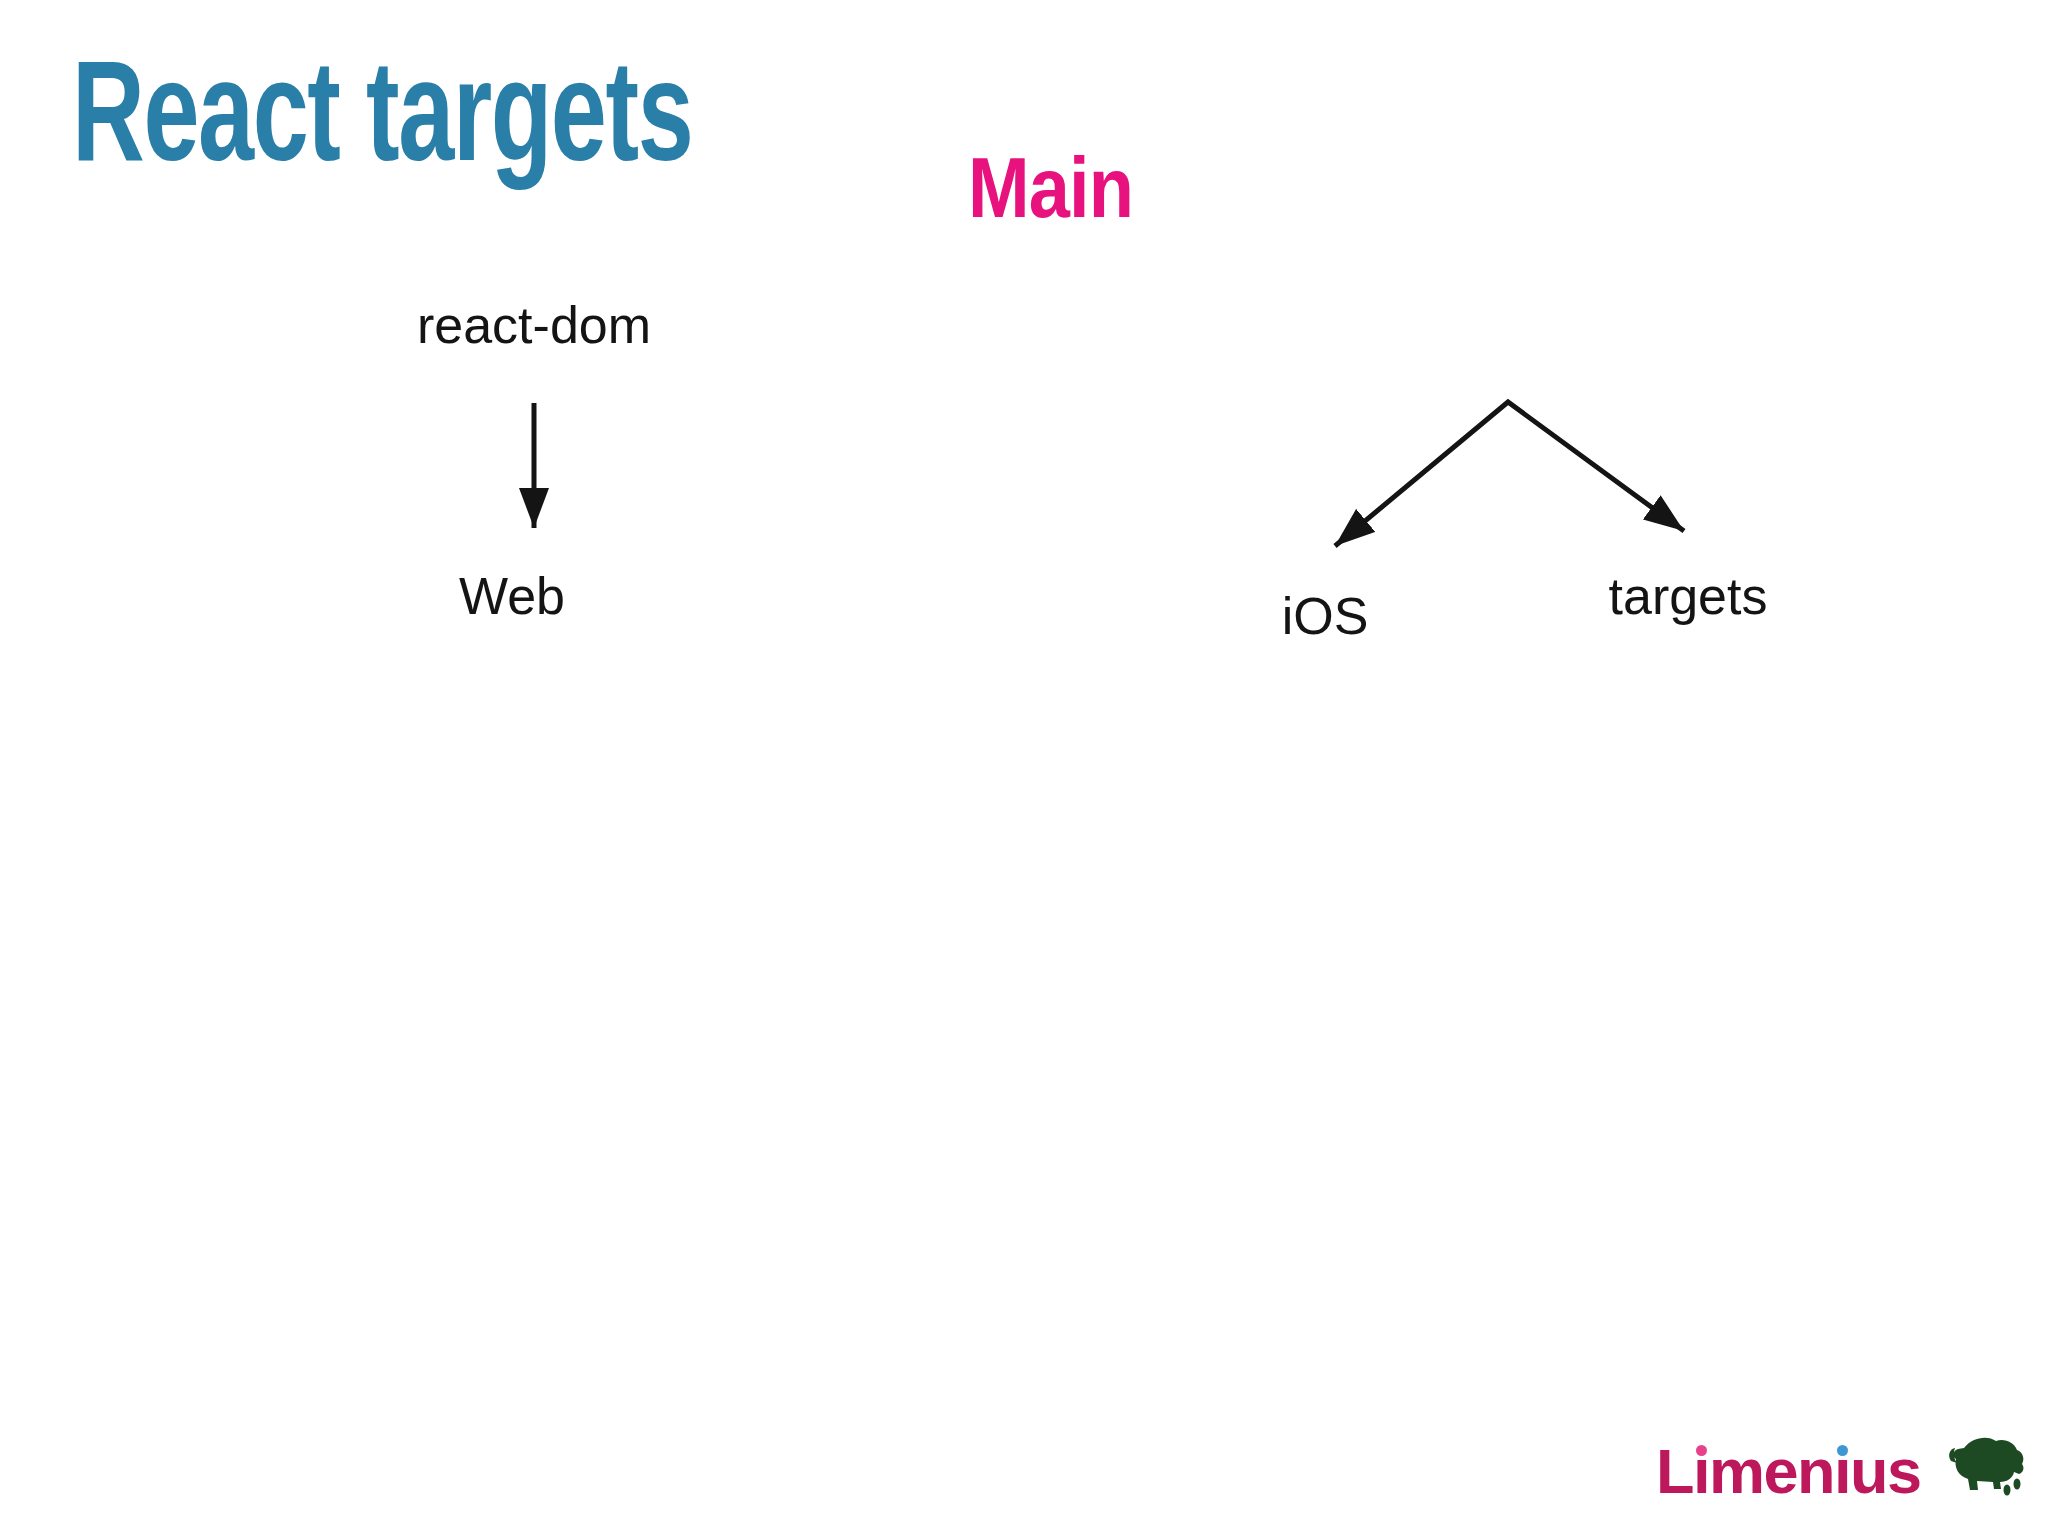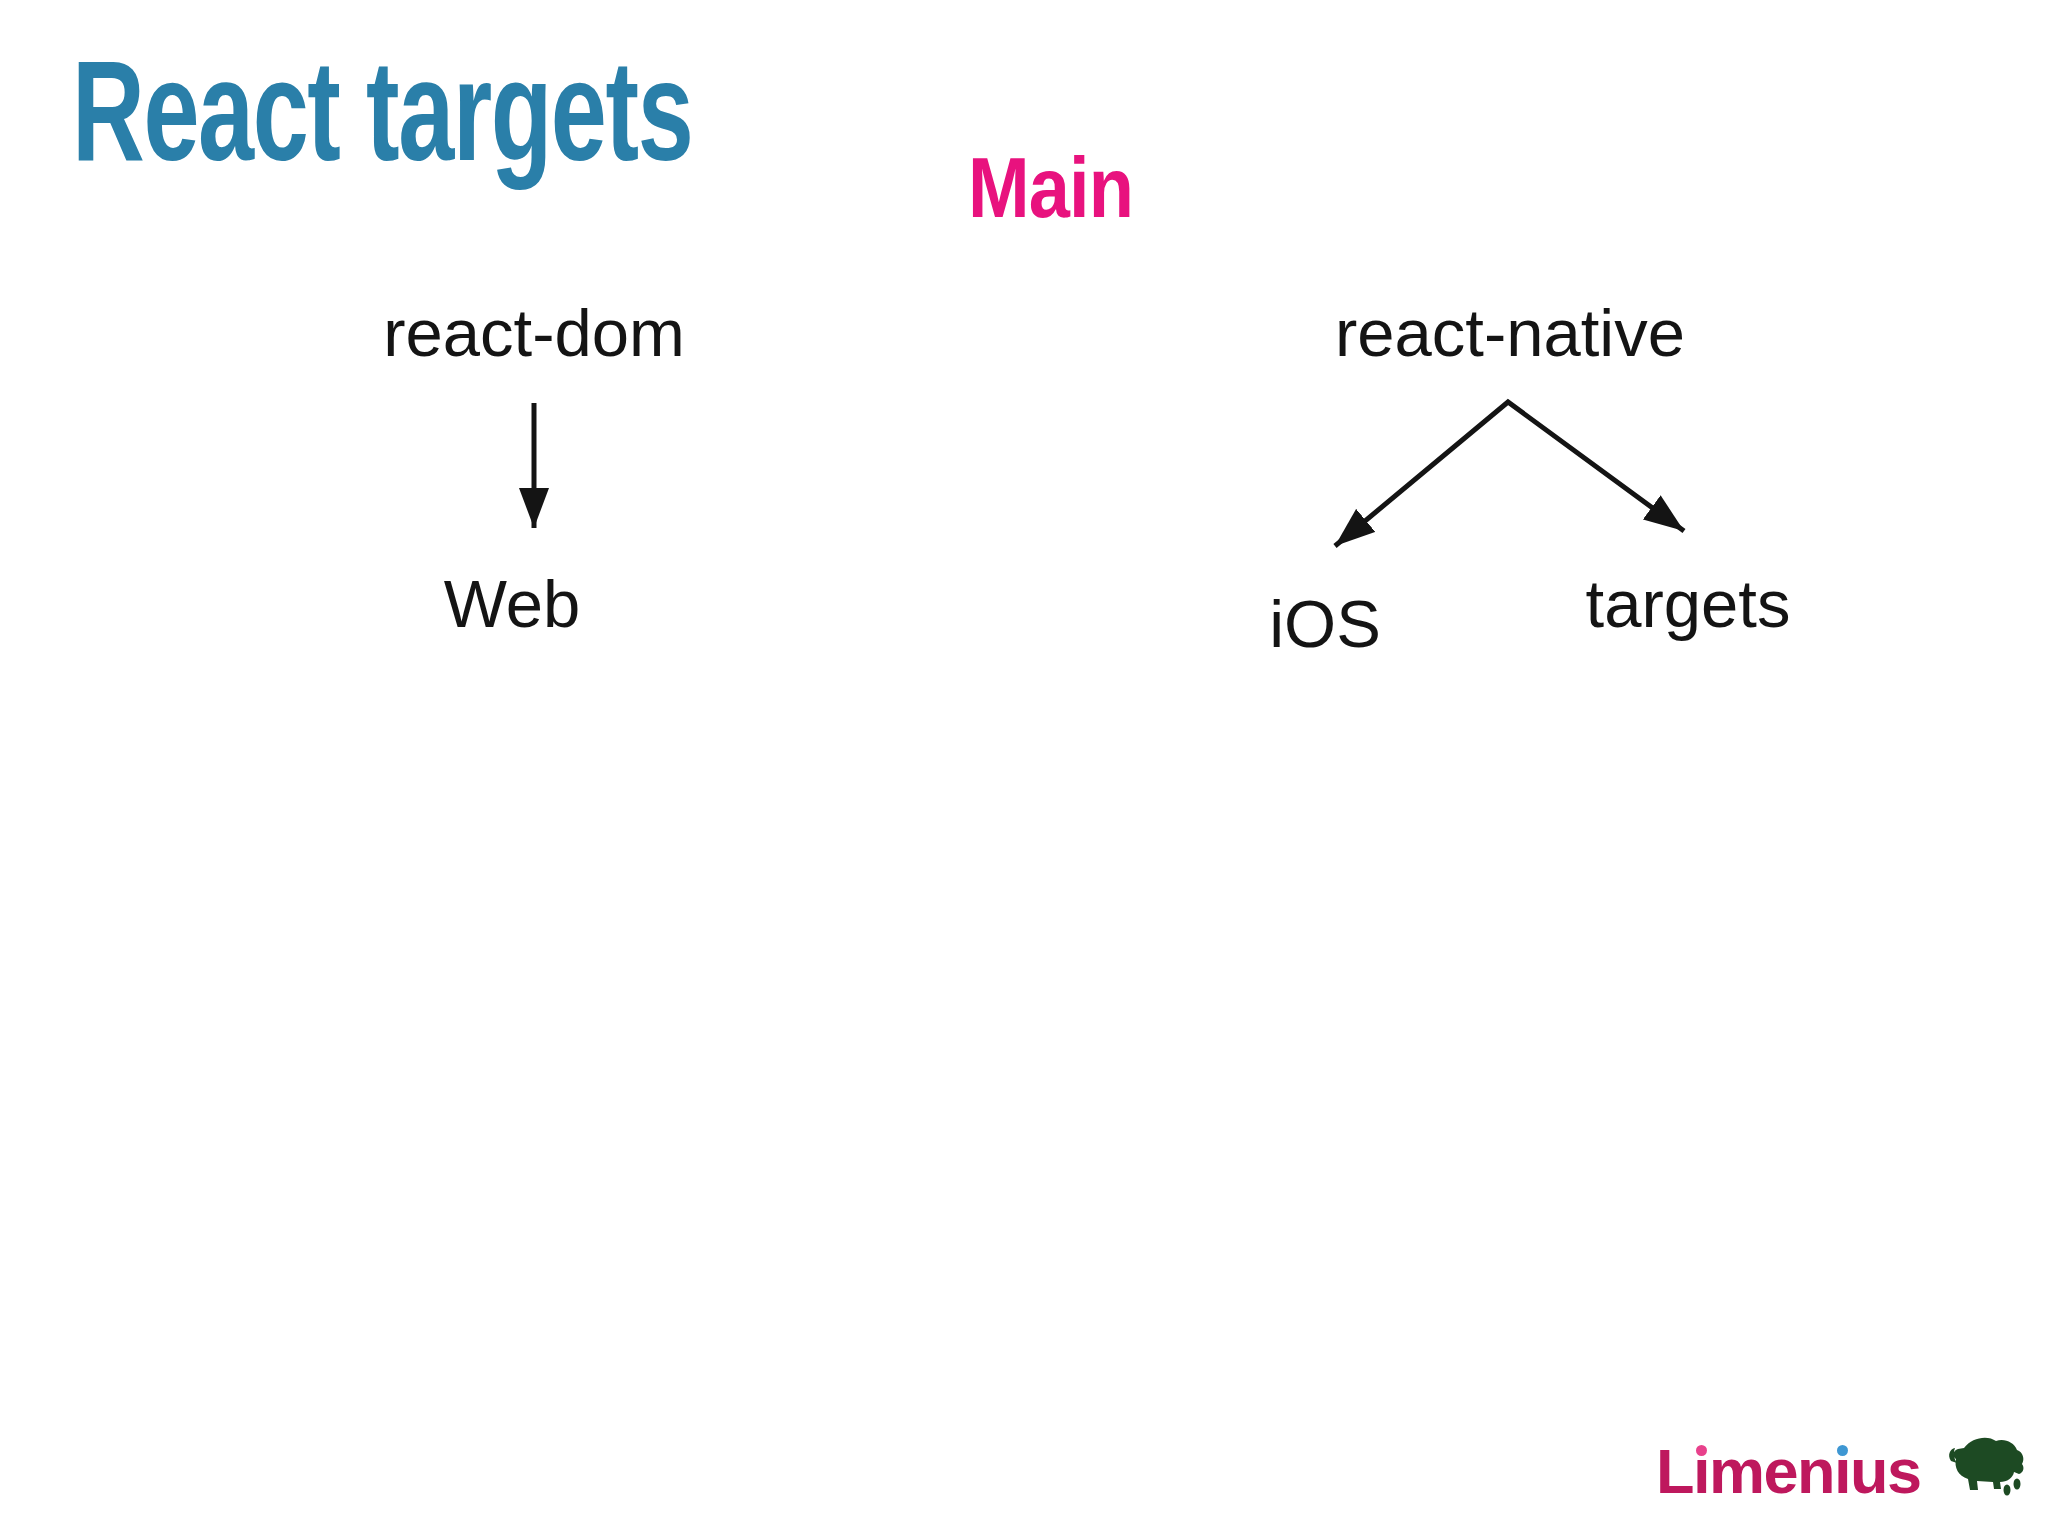--- a/index.html
+++ b/index.html
@@ -40,21 +40,21 @@
     transform-origin:0 0;
     white-space:nowrap;
   }
   .arrows{
     position:absolute;
     left:0;top:0;
   }
   .node{
     position:absolute;
     transform:translateX(-50%);
-    font-size:67px;
+    font-size:52px;
     line-height:1;
     color:#141414;
     white-space:nowrap;
   }
   .logo{
     position:absolute;
     left:1656px;top:1440px;
     white-space:nowrap;
   }
   .logo-text{
@@ -97,21 +97,20 @@
       </marker>
     </defs>
     <line x1="534" y1="403" x2="534" y2="528" stroke="#141414" stroke-width="5" marker-end="url(#ah)"></line>
     <path d="M1335,546 L1508,402 L1684,531" fill="none" stroke="#141414" stroke-width="5" stroke-linejoin="miter" marker-start="url(#ah)" marker-end="url(#ah)"></path>
   </svg>
 
   <div class="node" style="left:534px;top:299px">react-dom</div>
 
   <div class="node" style="left:512px;top:570px">Web</div>
 
-  <div class="node" style="left:1510px;top:299px">react-native</div>
 
   <div class="node" style="left:1325px;top:590px">iOS</div>
 
   <div class="node" style="left:1688px;top:570px">targets</div>
 
   <div class="logo">
     <span class="logo-text"><span>L</span><span class="iwrap"><span>ı</span><span class="dot pink"></span></span><span>men</span><span class="iwrap"><span>ı</span><span class="dot blue"></span></span><span>us</span></span>
     <svg class="bison" width="82" height="64" viewBox="0 0 82 64">
       <g fill="#1d4a23">
         <path d="M20 14 C28 3 44 1 52 7 C60 4 70 8 73 16 C79 18 81 25 78 30 C81 34 79 39 75 40 L70 38 C69 44 63 48 56 48 L57 55 L50 55 L49 48 L33 47 L34 56 L26 56 L24 45 C14 42 10 33 12 25 C8 23 9 16 14 15 Z"></path>

